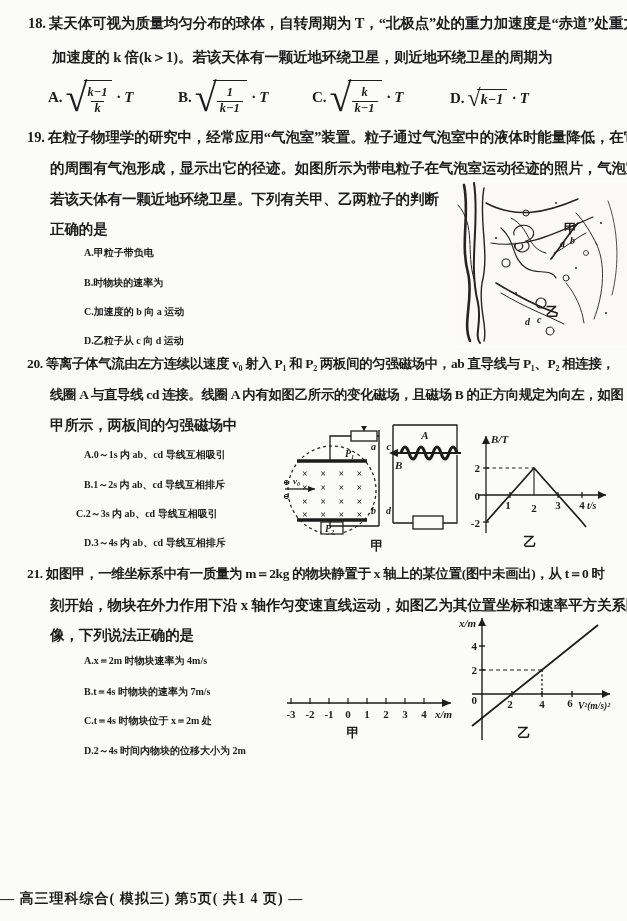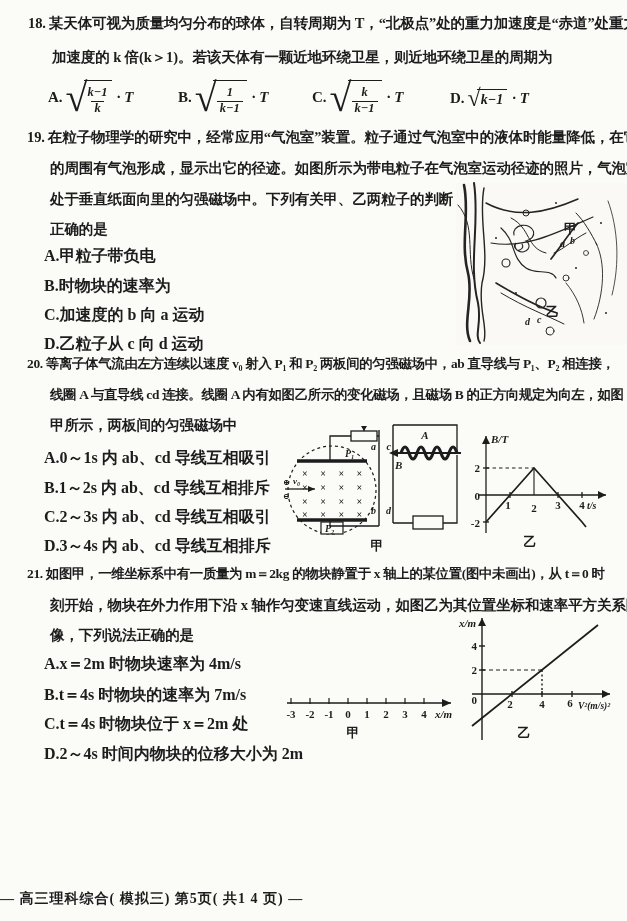--- a/index.html
+++ b/index.html
@@ -6,21 +6,21 @@
   .page{
     position:relative;width:627px;height:921px;margin:0 auto;
     background:#fbfbf8;overflow:hidden;
     font-family:"Liberation Serif","DejaVu Serif",serif;
     color:#1c1c1c;font-weight:600;
   }
   .abs{position:absolute;white-space:nowrap;}
   .qline{font-size:14.5px;letter-spacing:-0.1px;}
   .qline.tight{font-size:13.4px;letter-spacing:-0.3px;}
   .qnum{font-weight:700;margin-right:3px;}
-  .opt{font-size:16px;}
+  .opt{font-size:10px;margin-left:40px;}
   
   .fopt{position:absolute;display:flex;align-items:center;font-size:15px;font-style:italic;white-space:nowrap;}
   .fopt .lbl{font-style:normal;font-weight:700;margin-right:3px;}
   .sqrtwrap{display:flex;align-items:center;}
   .rsign{font-style:normal;font-weight:400;line-height:0.8;margin-right:-4px;}
   .rsign.tall{font-size:40px;}
   .rsign.short{font-size:24px;}
   .rbar{border-top:1.7px solid #1c1c1c;padding:2px 4px 0 4px;display:inline-block;}
   .frac{display:inline-flex;flex-direction:column;align-items:center;line-height:1.1;font-size:12.5px;}
   .frac .dn{border-top:1.3px solid #1c1c1c;padding:0 3px;margin-top:1px;}
@@ -82,21 +82,21 @@
         <span class="rsign short">√</span>
         <span class="rbar plain-rad">k−1</span>
       </span>
       <span class="sfx">· T</span>
     </div>
   </div>
 
   <div>
     <div class="abs qline" style="left:27px;top:128px"><span class="qnum">19.</span><span>在粒子物理学的研究中，经常应用“气泡室”装置。粒子通过气泡室中的液体时能量降低，在它</span></div>
     <div class="abs qline" style="left:50px;top:159px">的周围有气泡形成，显示出它的径迹。如图所示为带电粒子在气泡室运动径迹的照片，气泡室</div>
-    <div class="abs qline" style="left:50px;top:190px">处于垂直纸面向里的匀强磁场中。下列有关甲、乙两粒子的判断</div>
+    <div class="abs qline" style="left:50px;top:190px">若该天体有一颗近地环绕卫星。下列有关甲、乙两粒子的判断</div>
     <div class="abs qline" style="left:50px;top:220px">正确的是</div>
     <div class="abs opt" style="left:44px;top:246px">A.甲粒子带负电</div>
     <div class="abs opt" style="left:44px;top:276px">B.时物块的速率为</div>
     <div class="abs opt" style="left:44px;top:305px">C.加速度的 b 向 a 运动</div>
     <div class="abs opt" style="left:44px;top:334px">D.乙粒子从 c 向 d 运动</div>
 
     <svg style="left:456px;top:183px" width="171" height="162" viewBox="0 0 171 162">
       <rect x="0" y="0" width="171" height="162" fill="#faf9f6"></rect>
       <g stroke="#242424" fill="none" stroke-linecap="round">
         <path d="M8,2 C14,30 4,60 12,90 C18,115 6,140 14,158" stroke-width="2.6"></path>
@@ -139,21 +139,21 @@
       <text x="69" y="142" font-size="10" class="it">d</text>
     </svg>
   </div>
 
   <div>
     <div class="abs qline tight" style="left:27px;top:355px"><span class="qnum">20.</span><span>等离子体气流由左方连续以速度 v₀ 射入 P₁ 和 P₂ 两板间的匀强磁场中，ab 直导线与 P₁、P₂ 相连接，</span></div>
     <div class="abs qline tight" style="left:50px;top:386px">线圈 A 与直导线 cd 连接。线圈 A 内有如图乙所示的变化磁场，且磁场 B 的正方向规定为向左，如图</div>
     <div class="abs qline" style="left:50px;top:416px">甲所示，两板间的匀强磁场中</div>
     <div class="abs opt" style="left:44px;top:448px">A.0～1s 内 ab、cd 导线互相吸引</div>
     <div class="abs opt" style="left:44px;top:478px">B.1～2s 内 ab、cd 导线互相排斥</div>
-    <div class="abs opt" style="left:44px;top:507px">C.2～3s 内 ab、cd 导线互相吸引</div>
+    <div class="abs opt" style="left:36px;top:507px">C.2～3s 内 ab、cd 导线互相吸引</div>
     <div class="abs opt" style="left:44px;top:536px">D.3～4s 内 ab、cd 导线互相排斥</div>
 
     <svg style="left:285px;top:423px" width="178" height="130" viewBox="0 0 178 130">
       <g stroke="#1c1c1c" fill="none">
         <circle cx="47" cy="67" r="44" stroke-width="1.2" stroke-dasharray="3,3"></circle>
         <line x1="12" y1="38" x2="82" y2="38" stroke-width="3.4"></line>
         <line x1="12" y1="97" x2="82" y2="97" stroke-width="3.4"></line>
         <rect x="36" y="99" width="22" height="12" stroke-width="1.2" fill="#fbfbf8"></rect>
         <line x1="0" y1="66" x2="30" y2="66" stroke-width="1.3"></line>
         <polygon points="30,66 23,63 23,69" fill="#1c1c1c" stroke="none"></polygon>

